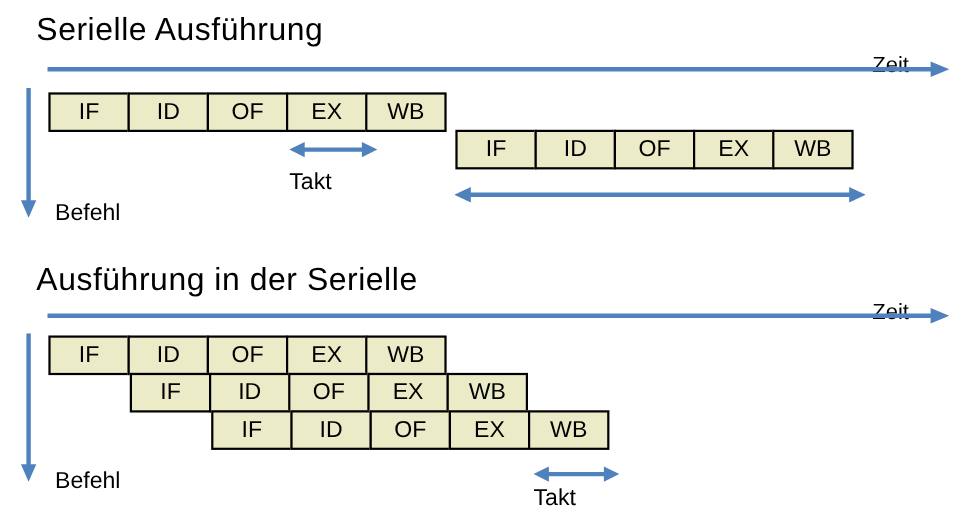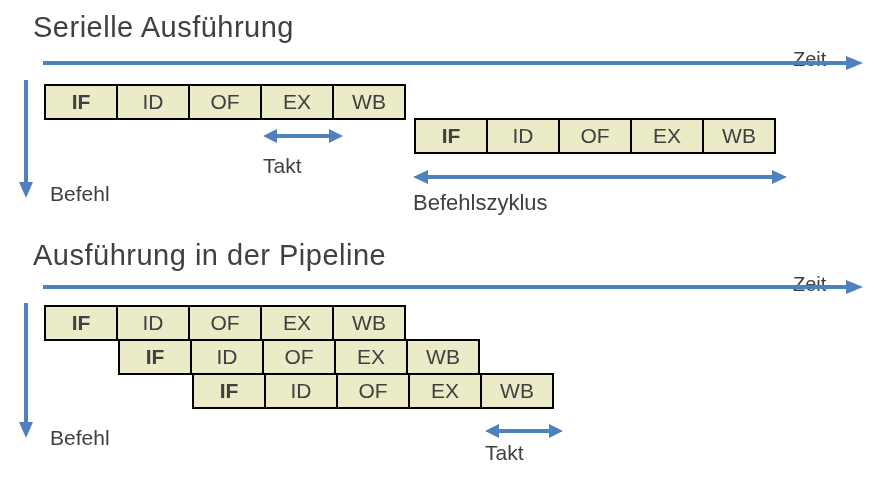--- a/index.html
+++ b/index.html
@@ -1,35 +1,35 @@
 <!DOCTYPE html>
 <html style="--accent: #4F81BD; --box-fill: #EBEBC8;"><head>
 <meta charset="utf-8">
 <style>
   :root { --accent: #4F81BD; --box-fill: #EBEBC8; }
   html,body { margin:0; padding:0; background:#fff; }
   .page {
     position:relative; width:886px; height:483px; background:#ffffff;
-    font-family:"Liberation Sans", sans-serif; color:#404040; overflow:hidden;
+    font-family:"Liberation Sans", sans-serif; color:#000000; overflow:hidden;
   }
   .title { position:absolute; font-size:29px; line-height:1.1; letter-spacing:0.5px; }
   .lbl   { position:absolute; font-size:21px; line-height:1.1; }
   .lbl-center { }
   .zeit  { position:absolute; font-size:20px; line-height:1.1;margin-top:23px; }
   svg.arrow { position:absolute; color:var(--accent); display:block; }
   svg.arrow line    { stroke:currentColor; stroke-width:4; }
   svg.arrow polygon { fill:currentColor; }
   .stage-row { position:absolute; display:flex; }
   .stage-cell {
     width:74px; height:36px; box-sizing:border-box;
     border:2px solid #000; background:var(--box-fill);
     margin-left:-2px; display:flex; align-items:center; justify-content:center;
     font-size:21px;
   }
-  .stage-cell:first-child { margin-left:0;font-weight:bold; }
+  .stage-cell:first-child { margin-left:0; }
 </style>
 </head>
 <body>
 
 <div class="page">
 
   <div class="title" style="left:33px; top:12px;">Serielle Ausführung</div>
 
   <div class="zeit" style="left:793px; top:25px;">Zeit</div>
 
@@ -68,23 +68,22 @@
   </svg>
 
   <div class="lbl lbl-center" style="left:263px; top:154px; width:80px;">Takt</div>
 
   <svg class="arrow" style="left:413px; top:169px;" width="374" height="16">
     <line x1="14" y1="8" x2="360" y2="8"></line>
     <polygon points="15,1 0,8 15,15"></polygon>
     <polygon points="359,1 374,8 359,15"></polygon>
   </svg>
 
-  <div class="lbl lbl-center" style="left:413px; top:191px; width:374px; font-size:22px;">Befehlszyklus</div>
 
-  <div class="title" style="left:33px; top:240px;">Ausführung in der Pipeline</div>
+  <div class="title" style="left:33px; top:240px;">Ausführung in der Serielle</div>
 
   <div class="zeit" style="left:793px; top:250px;">Zeit</div>
 
   <svg class="arrow" style="left:43px; top:279px;" width="820" height="16">
     <line x1="0" y1="8" x2="804" y2="8"></line>
     <polygon points="803,1 820,8 803,15"></polygon>
   </svg>
 
   <svg class="arrow" style="left:18px; top:303px;" width="16" height="135">
     <line x1="8" y1="0" x2="8" y2="120"></line>

